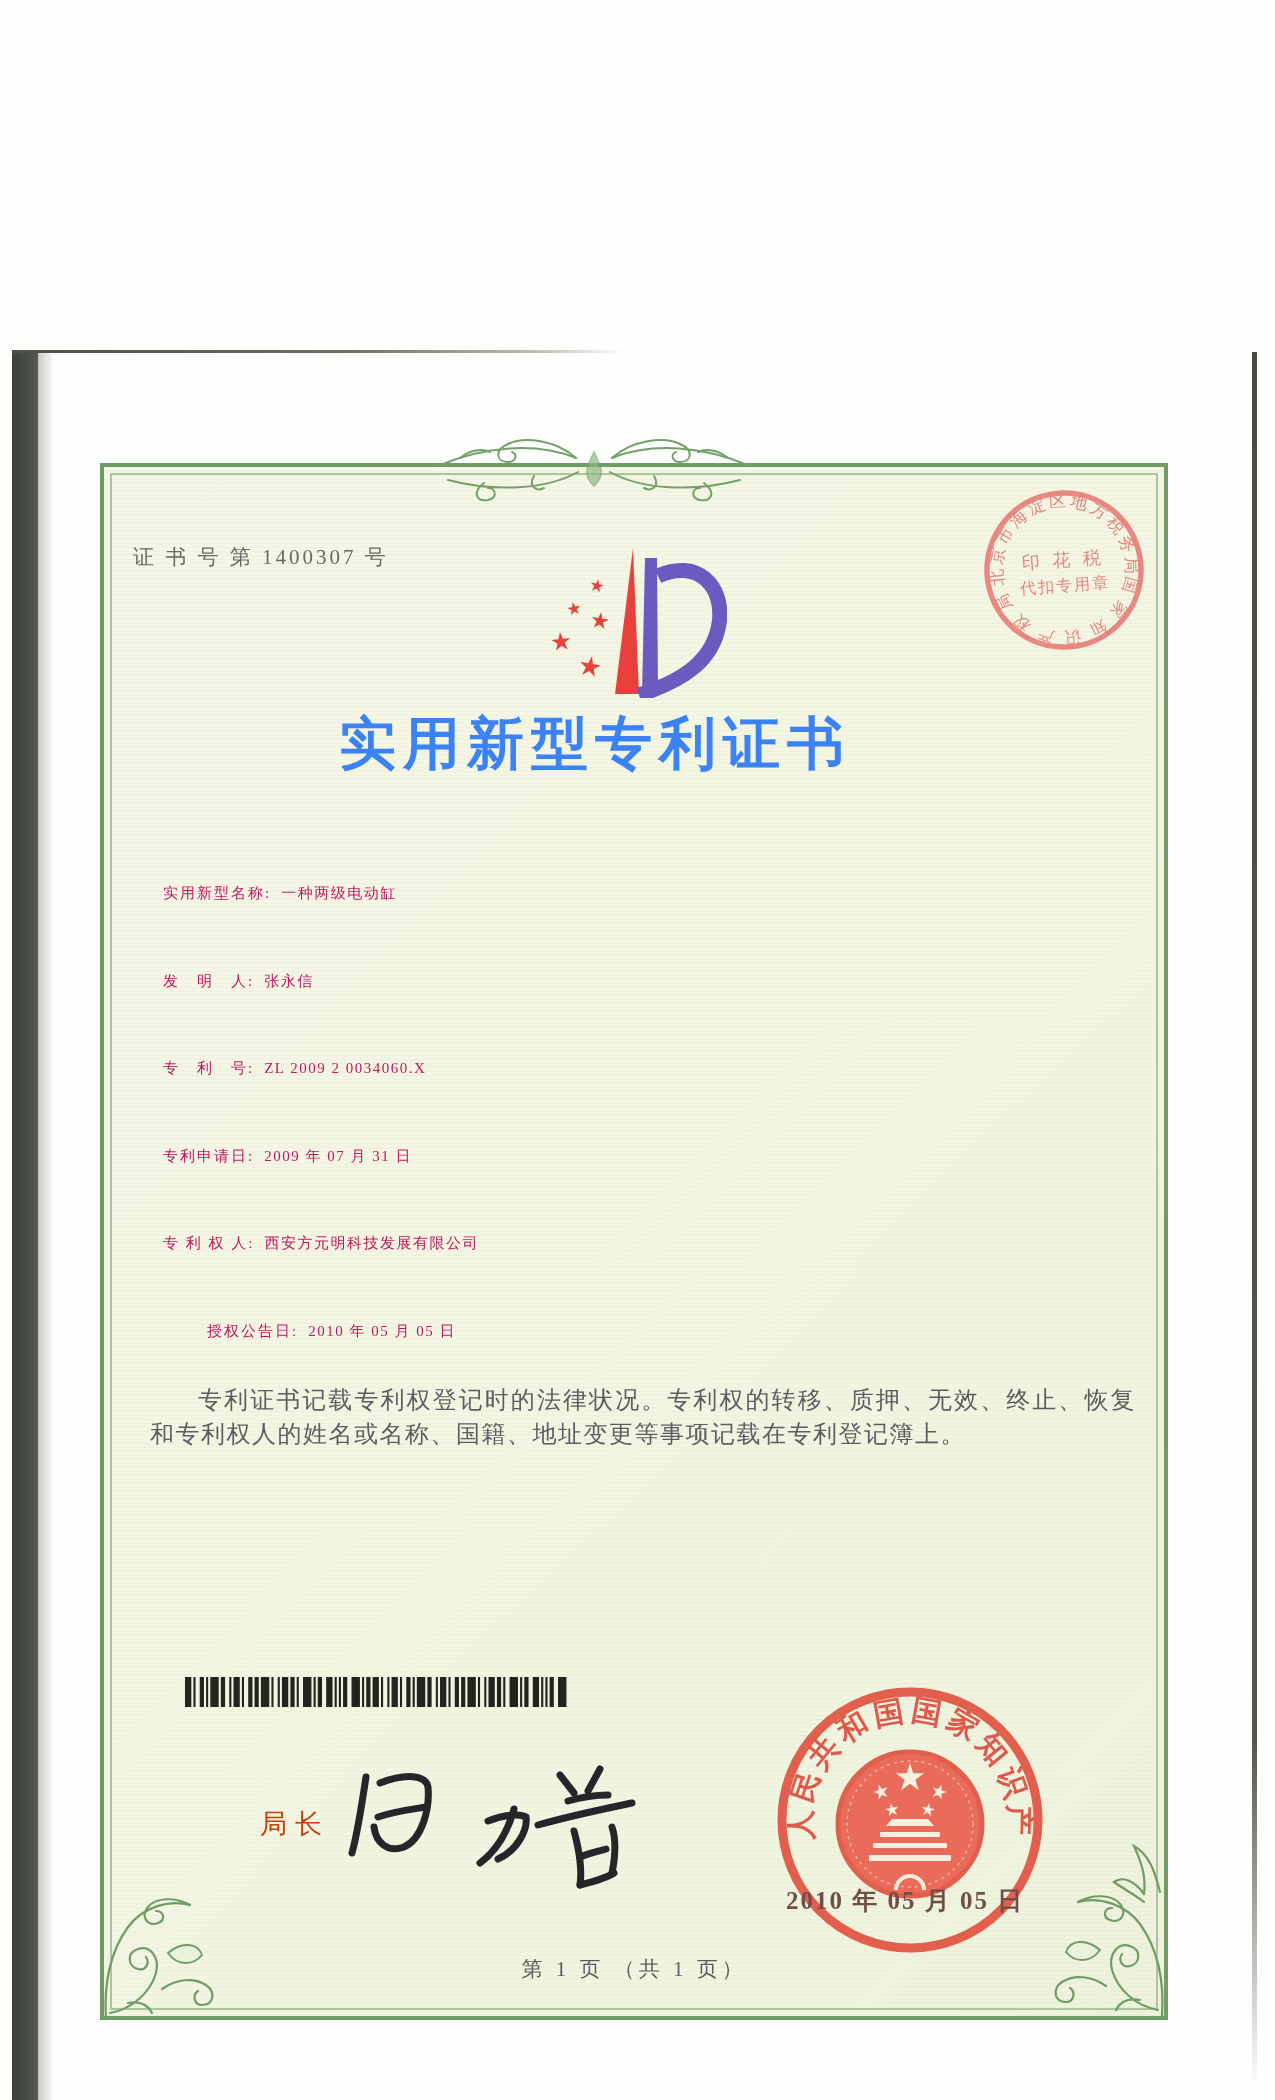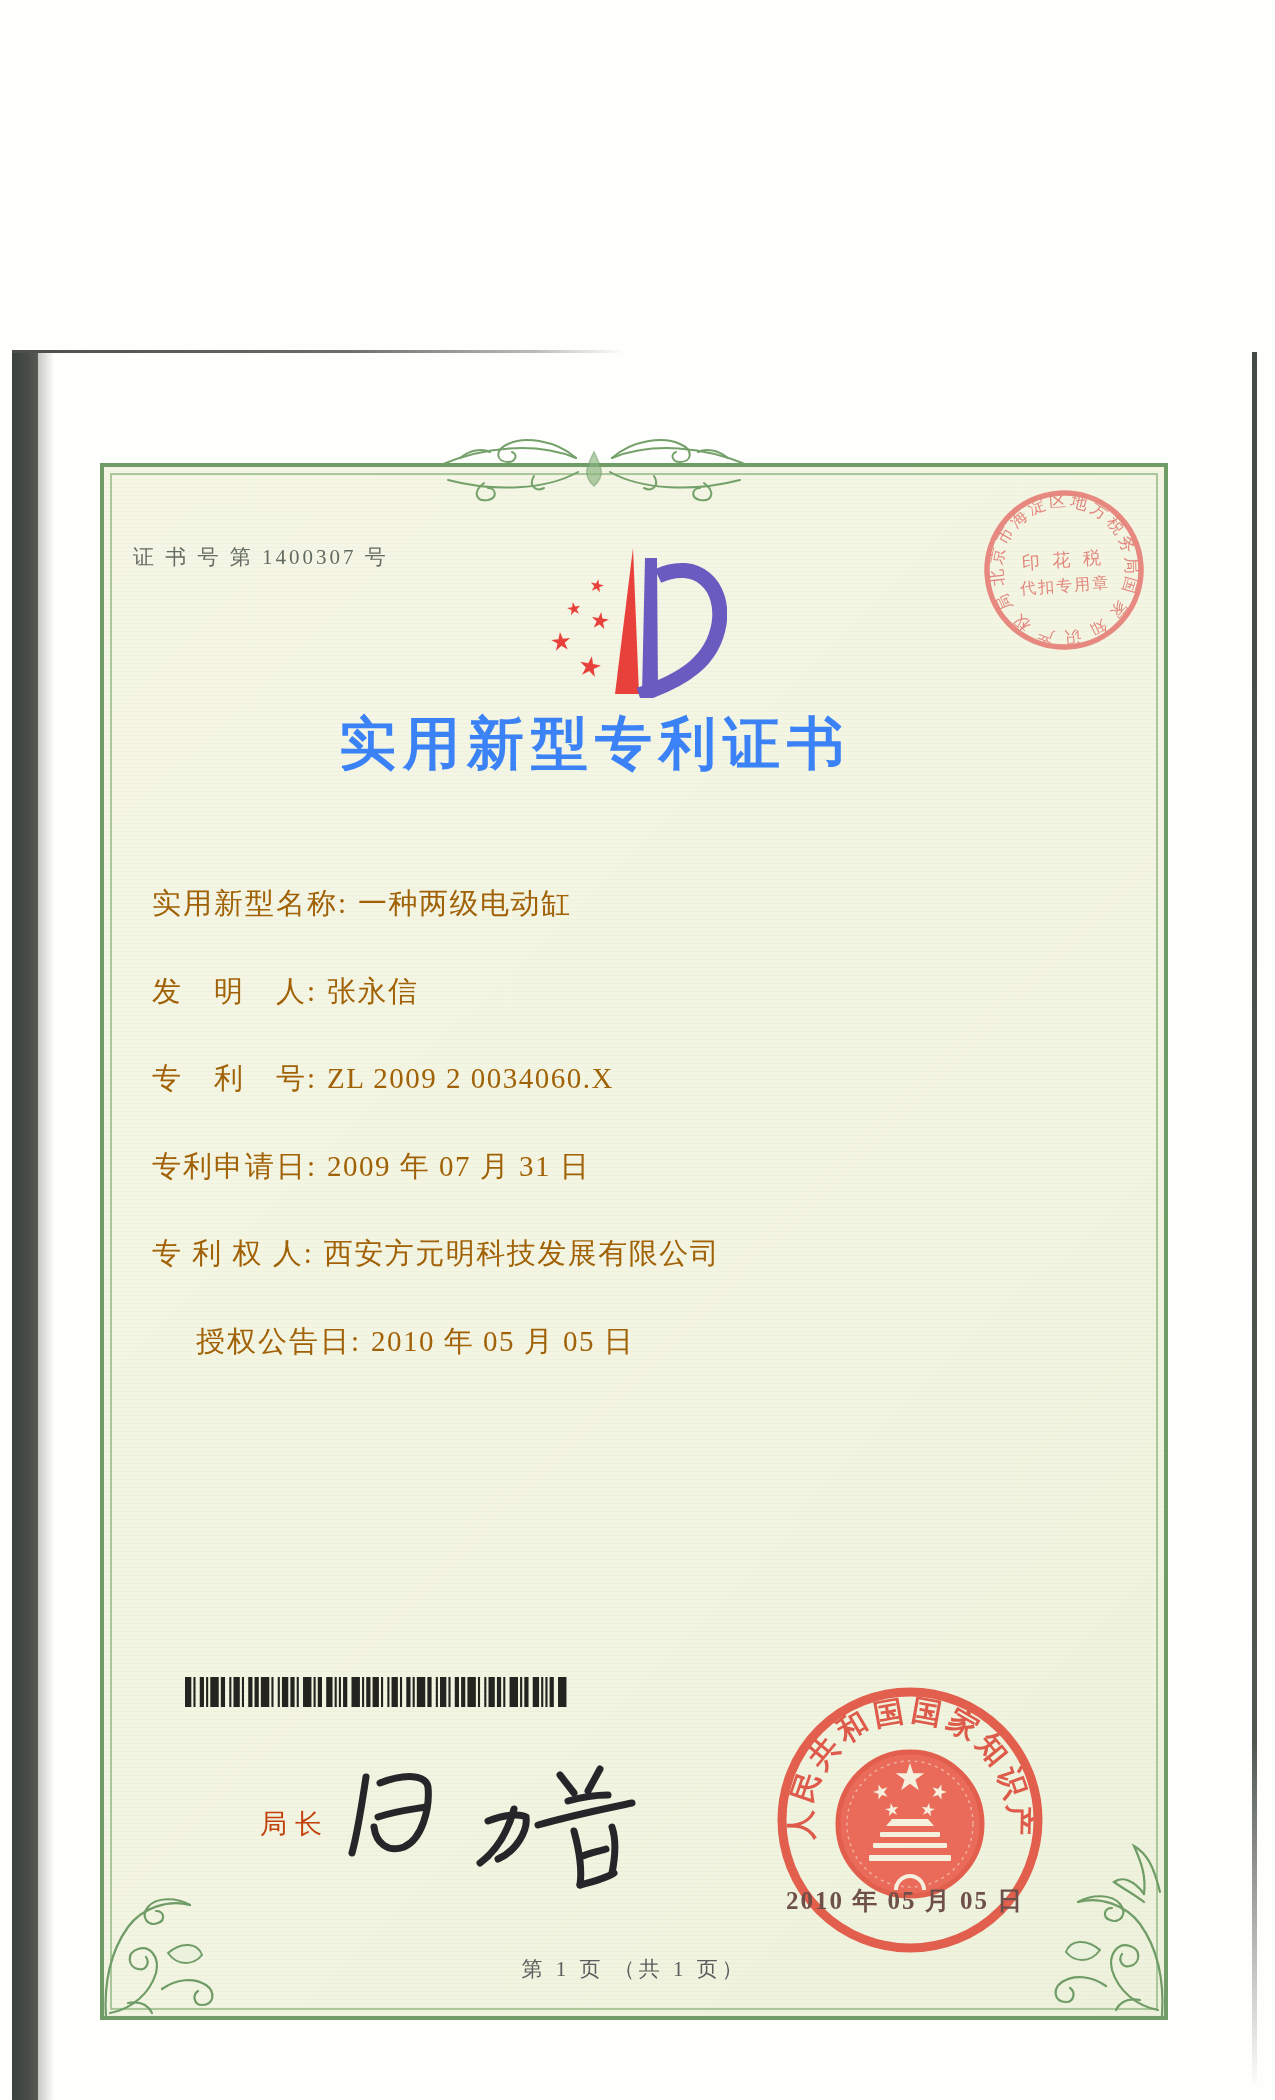--- a/index.html
+++ b/index.html
@@ -39,22 +39,22 @@
   
   .cert-no{
     position:absolute;left:133px;top:543px;width:320px;
     font-size:21px;letter-spacing:3px;color:#636b62;
   }
   .cert-title{
     position:absolute;left:100px;top:706px;width:990px;text-align:center;
     font-size:57px;font-weight:700;color:#3b82f6;letter-spacing:7px;
   }
   .field-row{
-    position:absolute;left:152px;width:900px;height:30px;
-    font-size:29px;color:#a16207;white-space:nowrap;
+    position:absolute;left:163px;width:900px;height:30px;
+    font-size:15px;color:#be185d;white-space:nowrap;
   }
   .field-label{letter-spacing:2px;}
   .field-value{margin-left:10px;letter-spacing:1.5px;}
   .body-text{
     position:absolute;left:150px;top:1383px;width:986px;
   }
   .body-text p{
     margin:0;text-indent:2em;font-size:24px;line-height:34px;
     color:#5d5d61;letter-spacing:1.5px;text-align:justify;
   }
@@ -180,20 +180,21 @@
   <span class="field-label">专利申请日:</span><span class="field-value">2009 年 07 月 31 日</span>
 </div>
 <div class="field-row" style="top:1234px;">
   <span class="field-label">专 利 权 人:</span><span class="field-value">西安方元明科技发展有限公司</span>
 </div>
 <div class="field-row" style="top:1322px;margin-left:44px;">
   <span class="field-label">授权公告日:</span><span class="field-value">2010 年 05 月 05 日</span>
 </div>
 
 <div class="body-text">
+  <p>专利证书记载专利权登记时的法律状况。专利权的转移、质押、无效、终止、恢复和专利权人的姓名或名称、国籍、地址变更等事项记载在专利登记簿上。</p>
 </div>
 
 <div class="barcode-wrap">
   <svg id="barcode-svg" width="392" height="30" viewBox="0 0 186 30" preserveAspectRatio="none">
       <rect x="0" y="0" width="3" height="30" fill="#23231f"></rect>
       <rect x="4" y="0" width="1" height="30" fill="#23231f"></rect>
       <rect x="7" y="0" width="2" height="30" fill="#23231f"></rect>
       <rect x="10" y="0" width="1" height="30" fill="#23231f"></rect>
       <rect x="12" y="0" width="4" height="30" fill="#23231f"></rect>
       <rect x="17" y="0" width="2" height="30" fill="#23231f"></rect>

